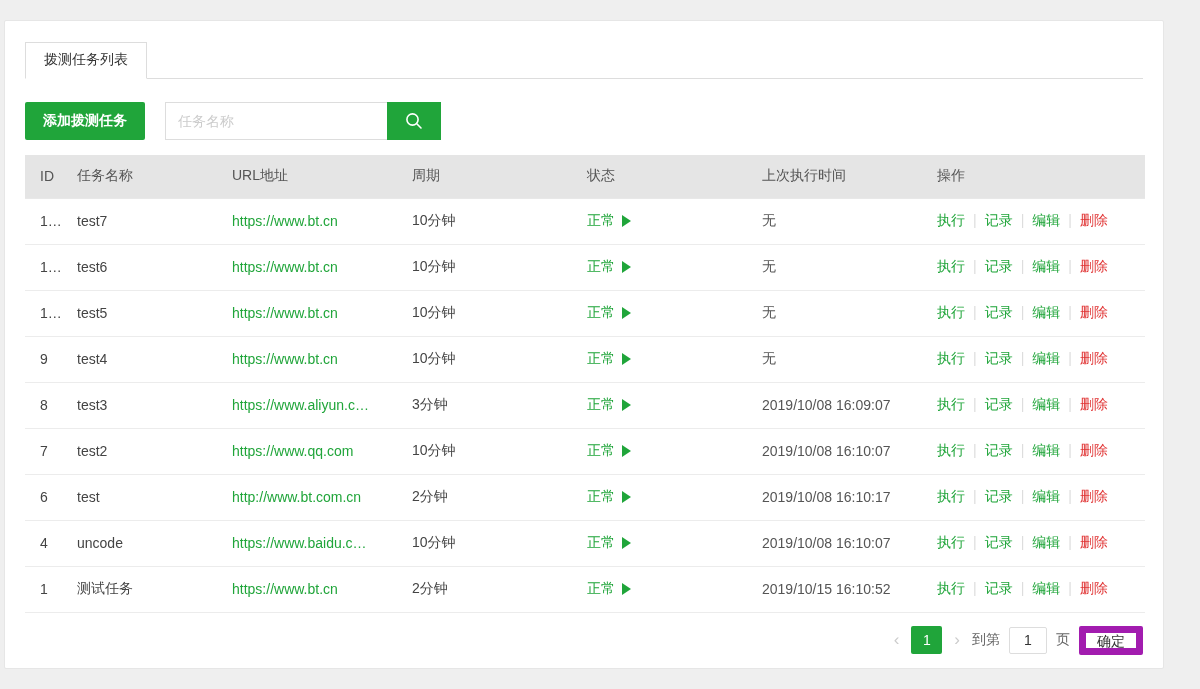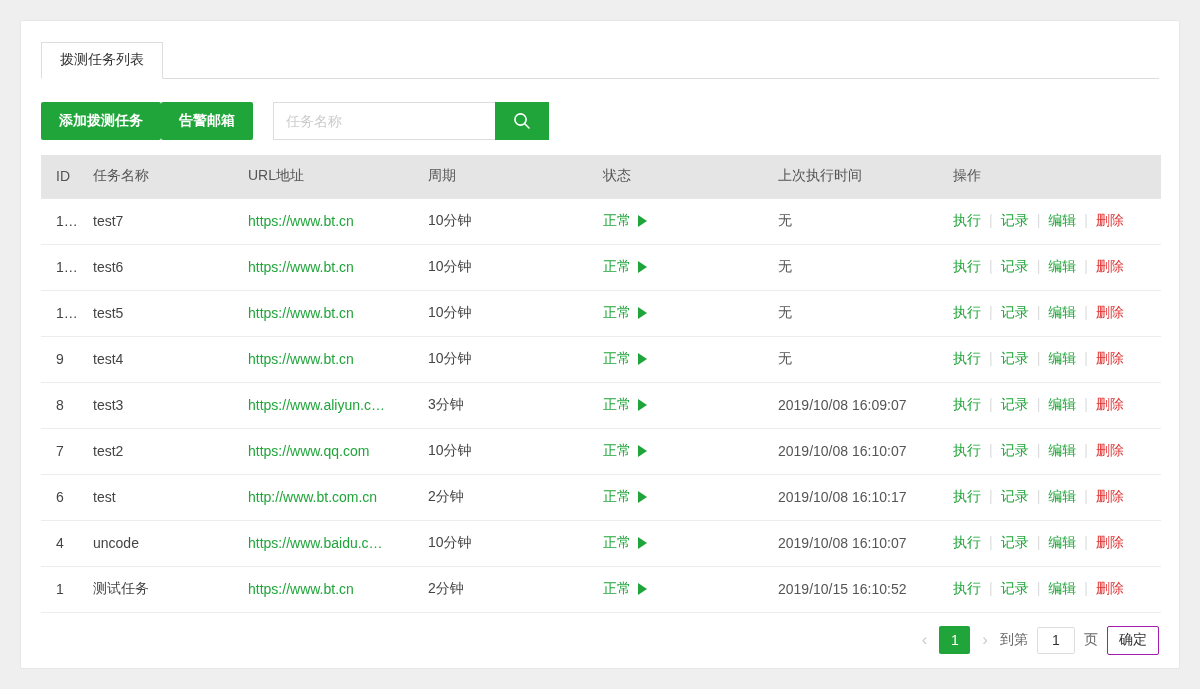--- a/index.html
+++ b/index.html
@@ -3,21 +3,21 @@
 <meta charset="utf-8">
 <style>
   * { margin:0; padding:0; box-sizing:border-box; }
   html,body { width:1200px; height:689px; }
   body {
     background:#efefef;
     font-family:"Liberation Sans","DejaVu Sans",sans-serif;
     font-size:14px; color:#444;
   }
   .card {
-    position:absolute; left:20px; top:20px;
+    position:absolute; left:4px; top:20px;
     width:1160px; height:649px;
     background:#fff; border:1px solid #e6e6e6; border-radius:2px;
     overflow:hidden;
   }
   
   .tabbar { margin:0 20px; padding-top:21px; border-bottom:1px solid #ddd; }
   .tab {
     display:inline-block; padding:8px 18px 9px;
     border:1px solid #ddd; border-bottom:1px solid #fff;
     margin-bottom:-1px; background:#fff; color:#333; cursor:pointer;
@@ -78,38 +78,37 @@
   .page-current {
     background:var(--green); color:#fff; min-width:31px; height:28px;
     line-height:28px; text-align:center; border-radius:2px; cursor:pointer;
   }
   .page-goto-input {
     width:38px; height:27px; border:1px solid #ddd; border-radius:2px;
     text-align:center; font-size:14px; color:#333; outline:none;
     font-family:"Liberation Sans","DejaVu Sans",sans-serif;
   }
   .page-confirm {
-    height:29px; padding:0 11px; background:#fff; border:1px solid #a21caf;
+    height:29px; padding:0 11px; background:#fff; border:7px solid #a21caf;
     border-radius:2px; cursor:pointer; color:#333; font-size:14px;
     font-family:"Liberation Sans","DejaVu Sans",sans-serif;
   }
 </style>
 </head>
 <body>
 
 <div class="card">
 
   <div class="tabbar">
     <span class="tab">拨测任务列表</span>
   </div>
 
   <div class="toolbar">
     <button class="btn-green">添加拨测任务</button>
     <div class="toolbar-right">
-      <button class="btn-green">告警邮箱</button>
       <div class="search-group">
         <input class="search-input" type="text" placeholder="任务名称" style="">
         <button class="search-btn">
           <span style="display:flex;">
             <svg width="22" height="22" viewBox="0 0 22 22">
               <circle cx="9.5" cy="9.5" r="5.6" fill="none" stroke="#ffffff" stroke-width="1.6"></circle>
               <line x1="13.8" y1="13.8" x2="18" y2="18" stroke="#ffffff" stroke-width="1.6" stroke-linecap="round"></line>
             </svg>
           </span>
         </button>

